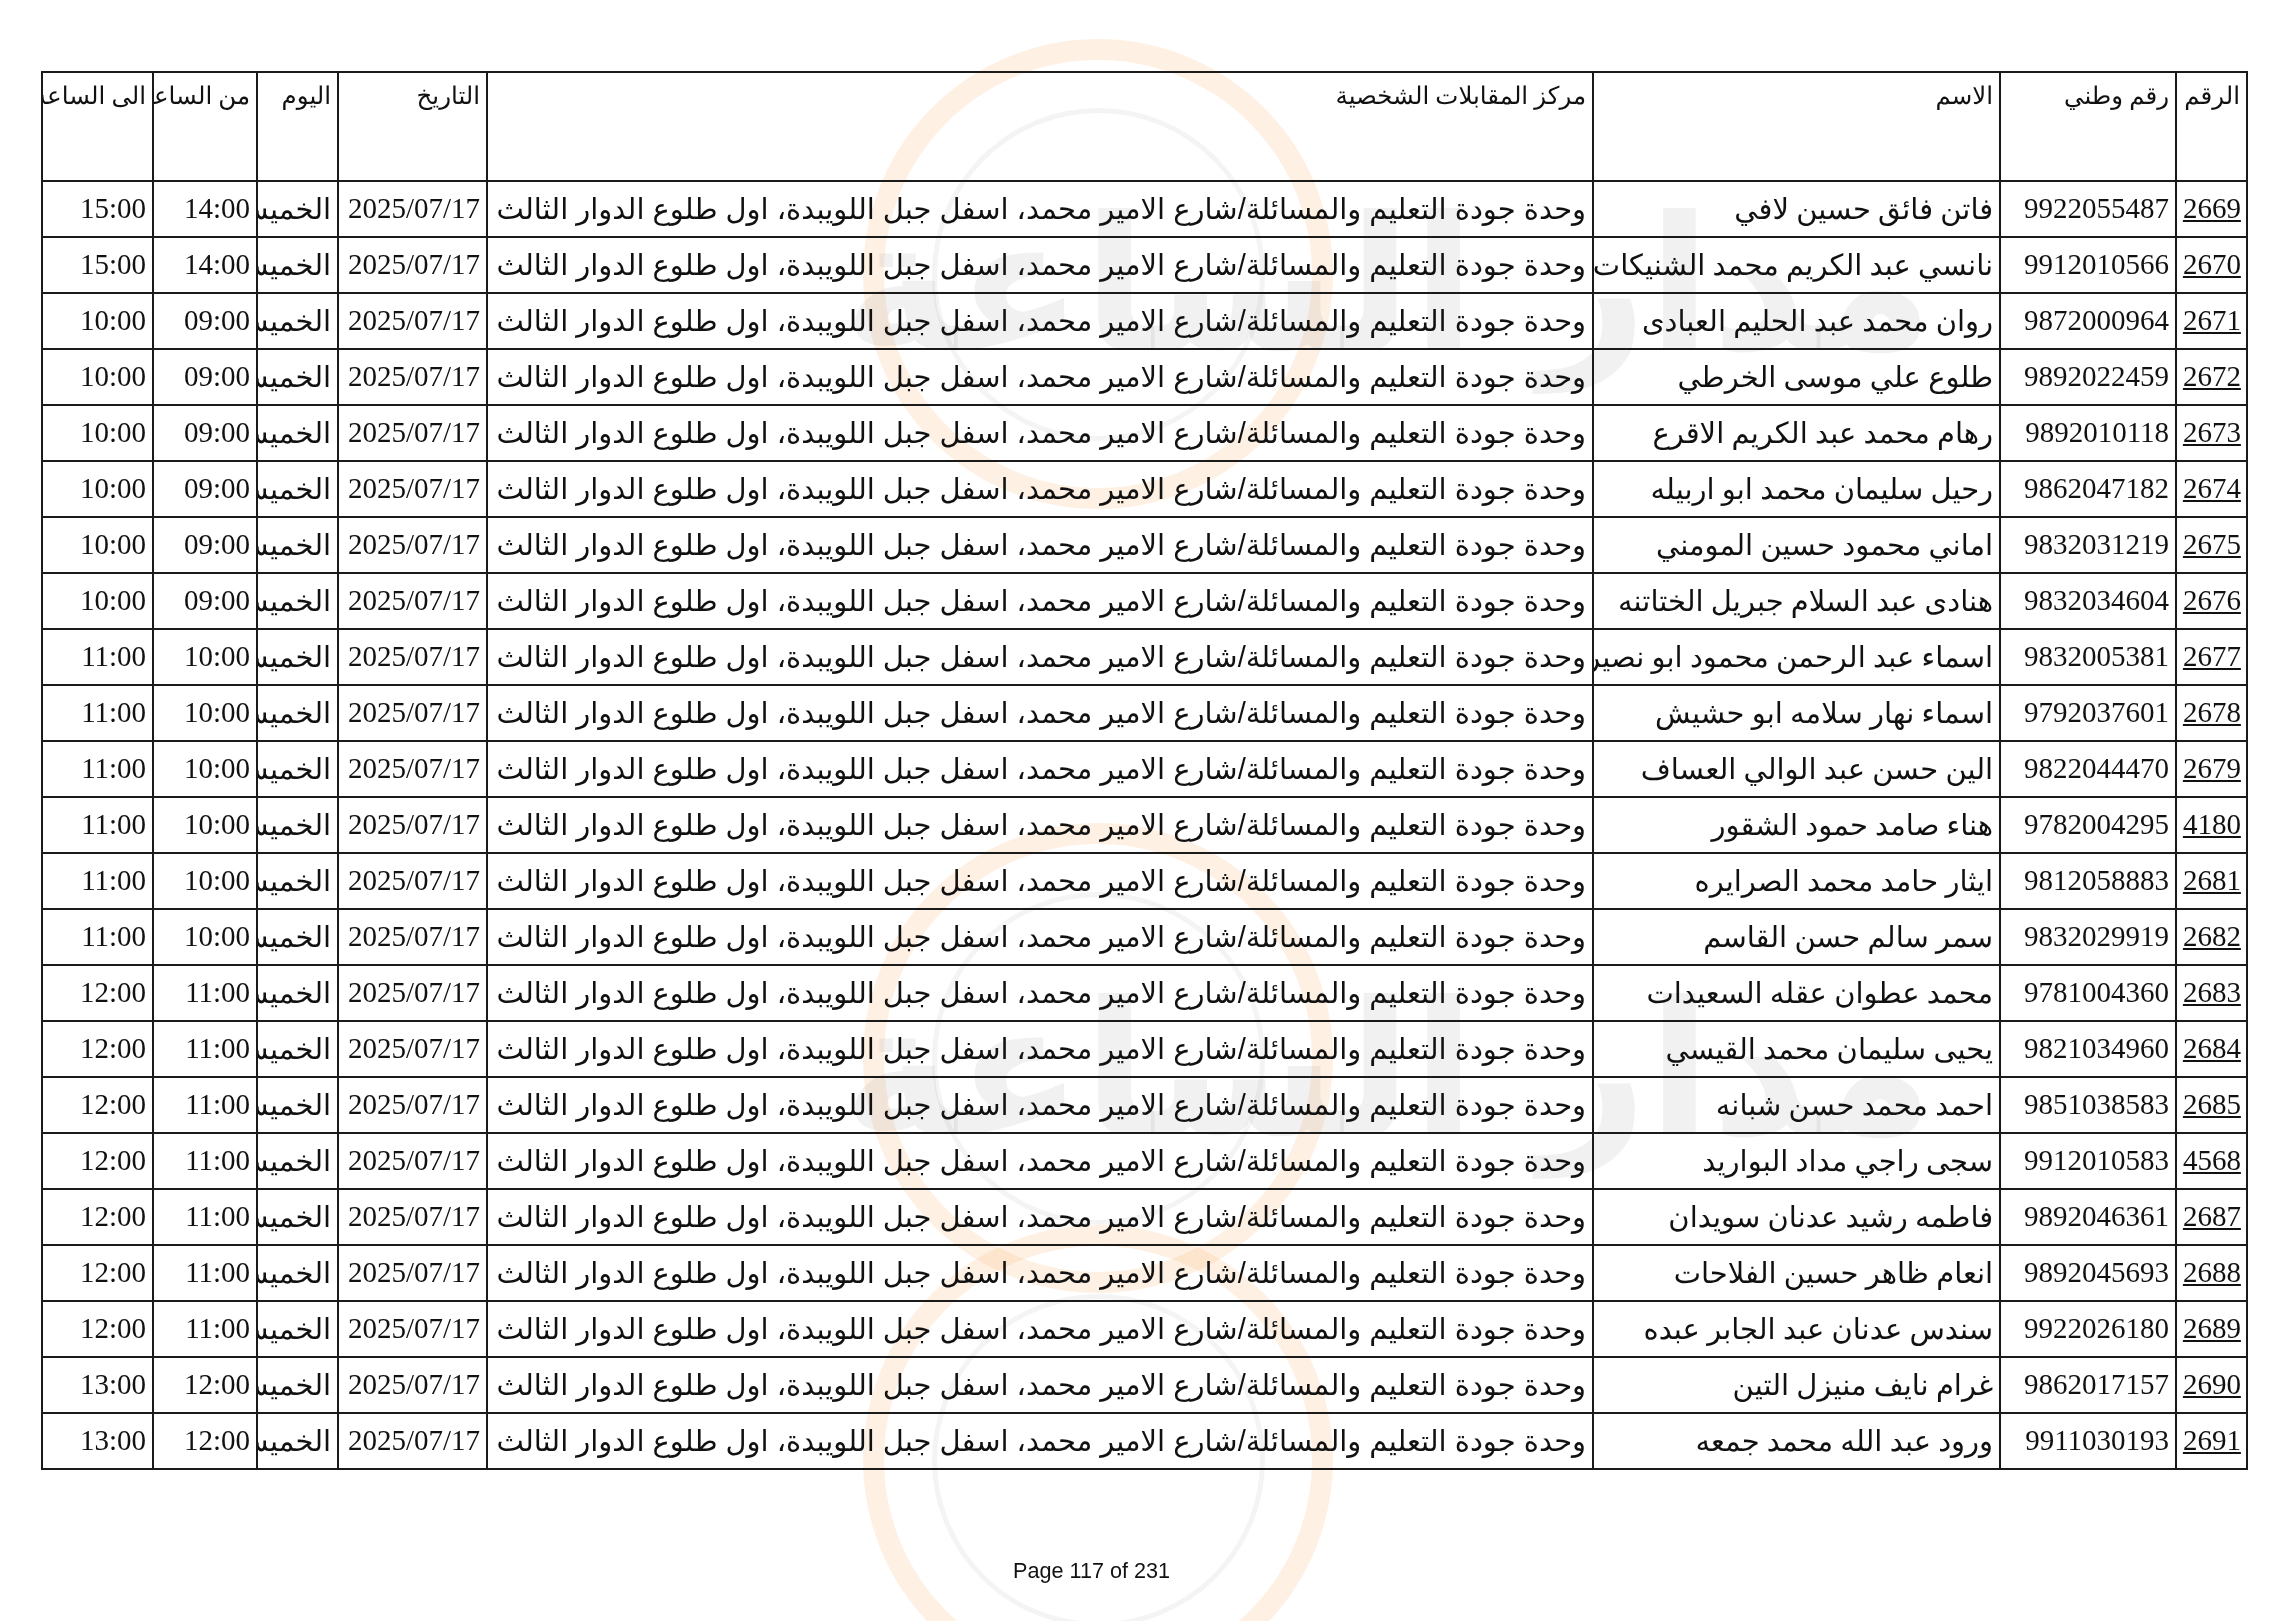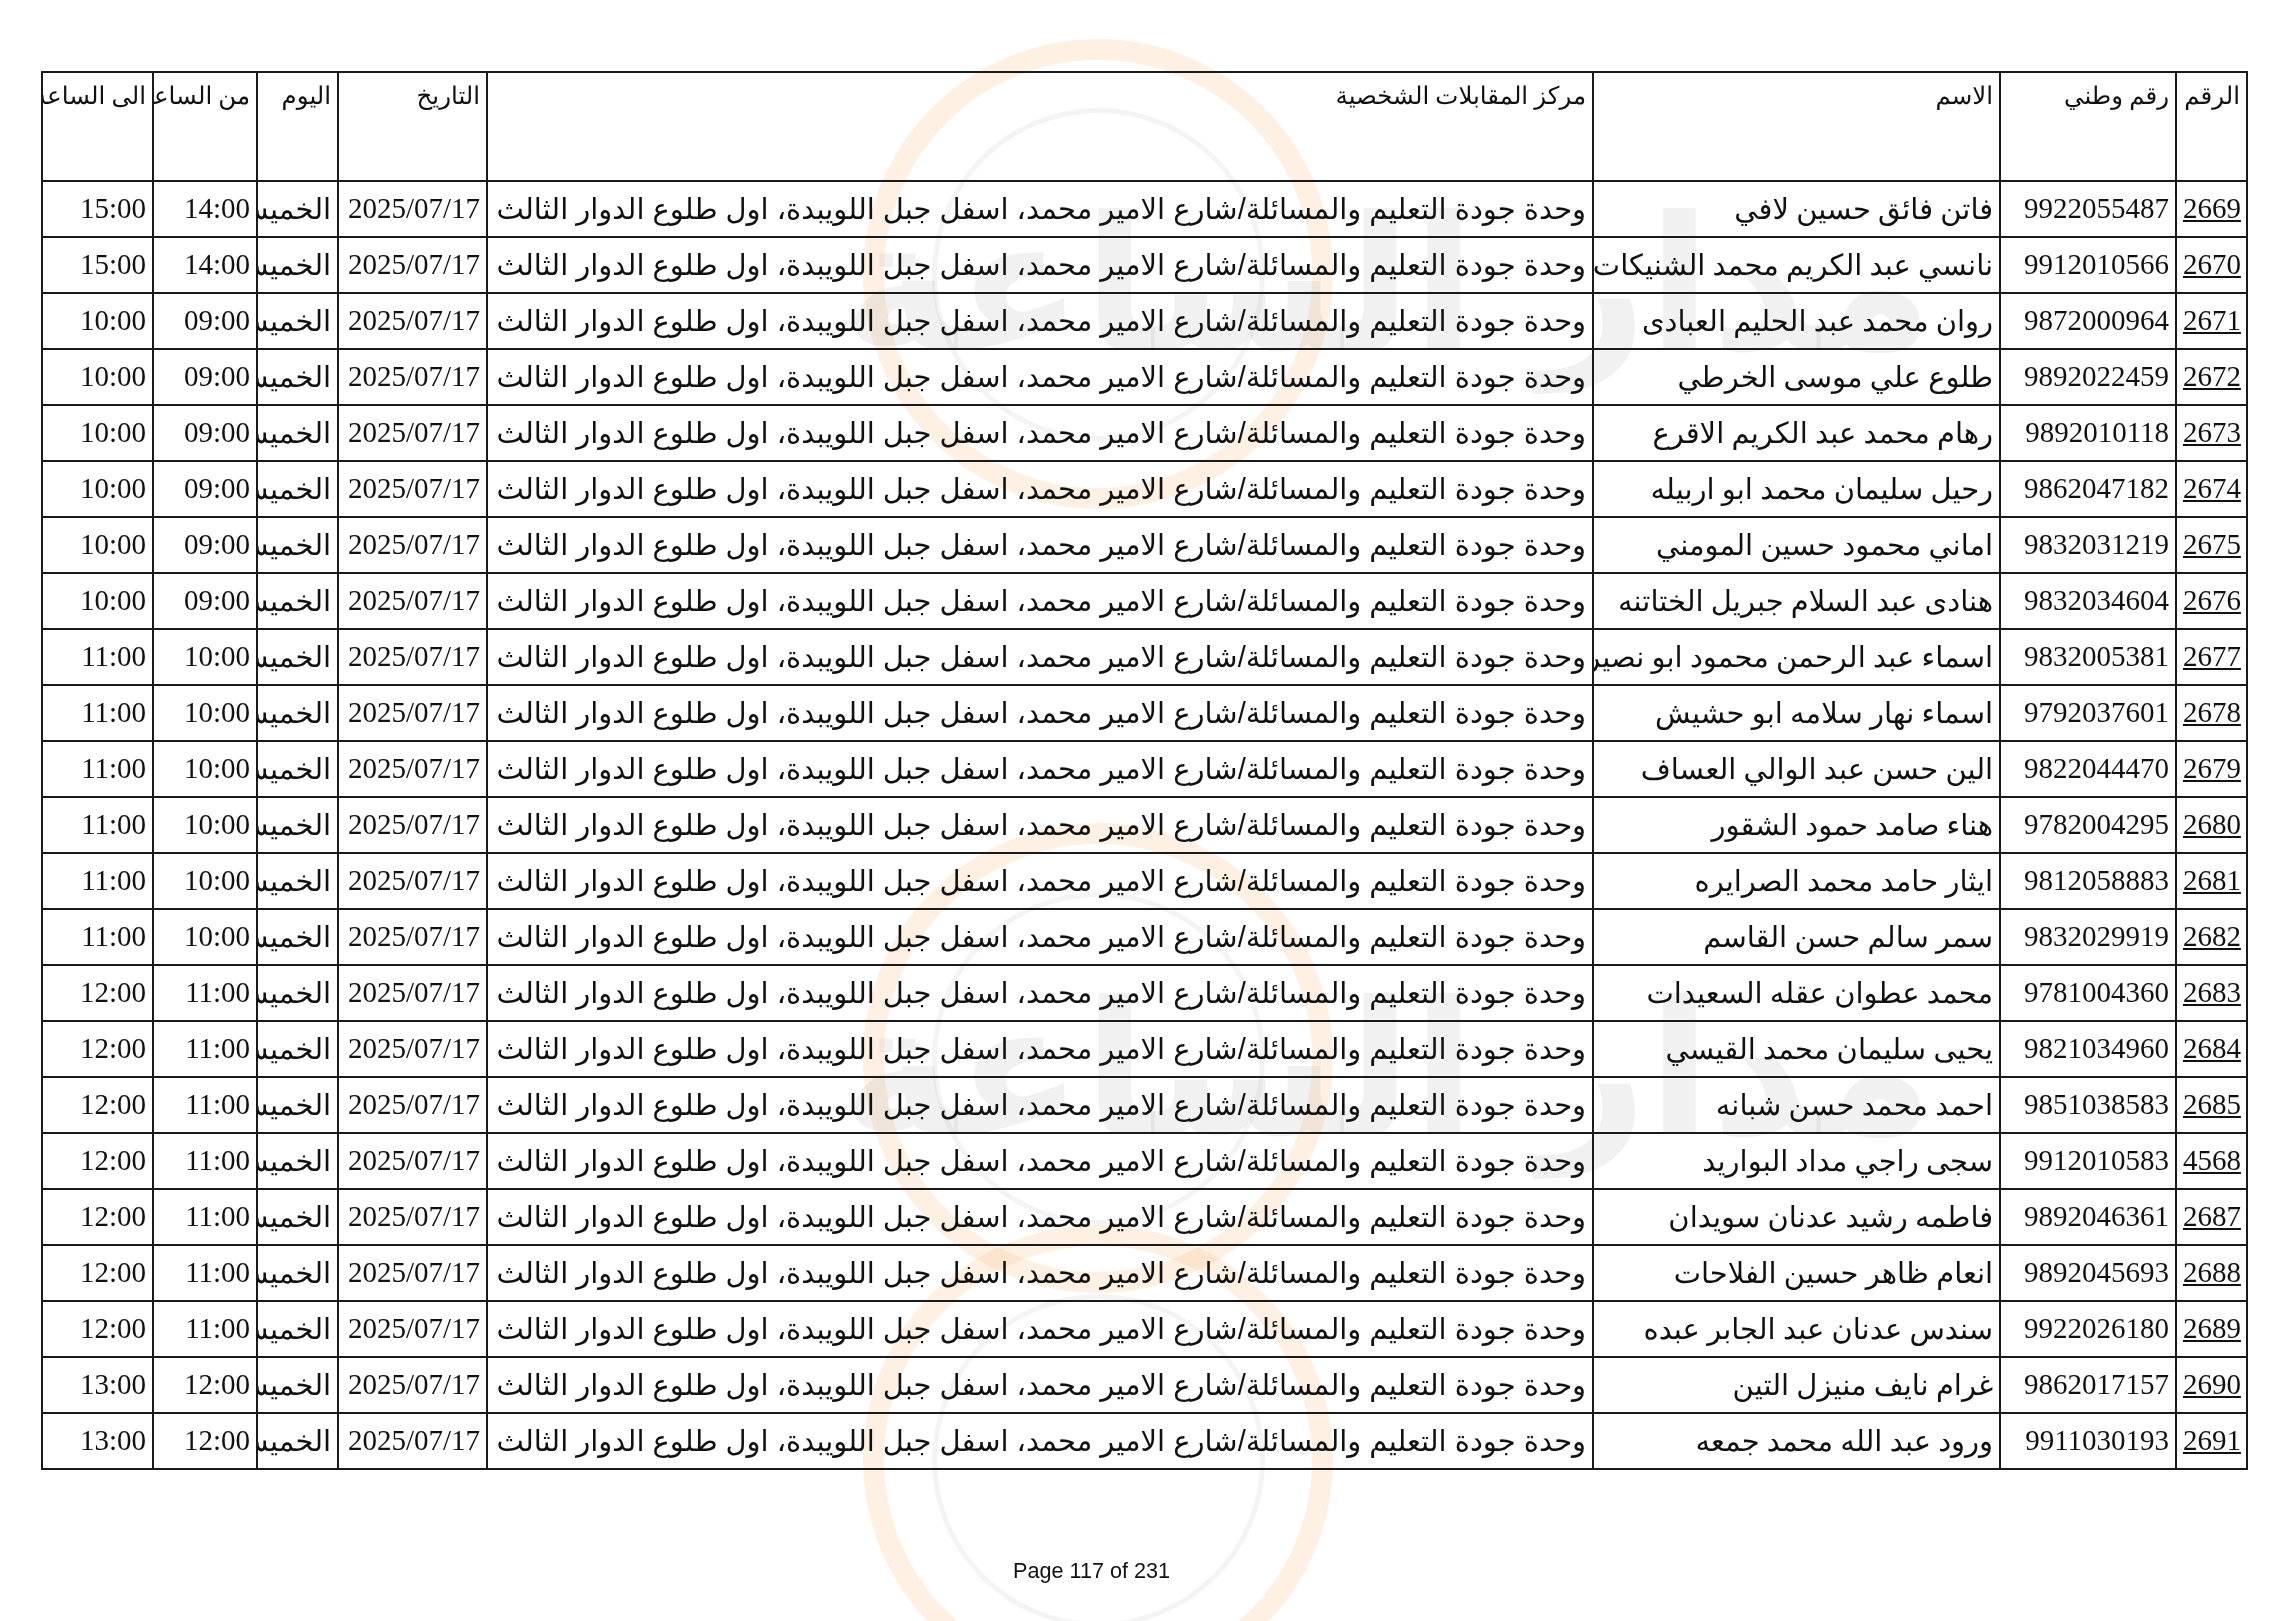--- a/index.html
+++ b/index.html
@@ -166,21 +166,21 @@
         <td class="num" dir="ltr">2679</td>
         <td class="nid" dir="ltr">9822044470</td>
         <td class="name" dir="rtl">الين حسن عبد الوالي العساف</td>
         <td class="center" dir="rtl">وحدة جودة التعليم والمسائلة/شارع الامير محمد، اسفل جبل اللويبدة، اول طلوع الدوار الثالث بجانب مدارس سمير الرفاعي</td>
         <td class="date" dir="ltr">2025/07/17</td>
         <td class="day" dir="rtl">الخميس</td>
         <td class="time" dir="ltr">10:00</td>
         <td class="time" dir="ltr">11:00</td>
       </tr>
       <tr>
-        <td class="num" dir="ltr">2680</td>
+        <td class="num" dir="ltr">4180</td>
         <td class="nid" dir="ltr">9782004295</td>
         <td class="name" dir="rtl">هناء صامد حمود الشقور</td>
         <td class="center" dir="rtl">وحدة جودة التعليم والمسائلة/شارع الامير محمد، اسفل جبل اللويبدة، اول طلوع الدوار الثالث بجانب مدارس سمير الرفاعي</td>
         <td class="date" dir="ltr">2025/07/17</td>
         <td class="day" dir="rtl">الخميس</td>
         <td class="time" dir="ltr">10:00</td>
         <td class="time" dir="ltr">11:00</td>
       </tr>
       <tr>
         <td class="num" dir="ltr">2681</td>

